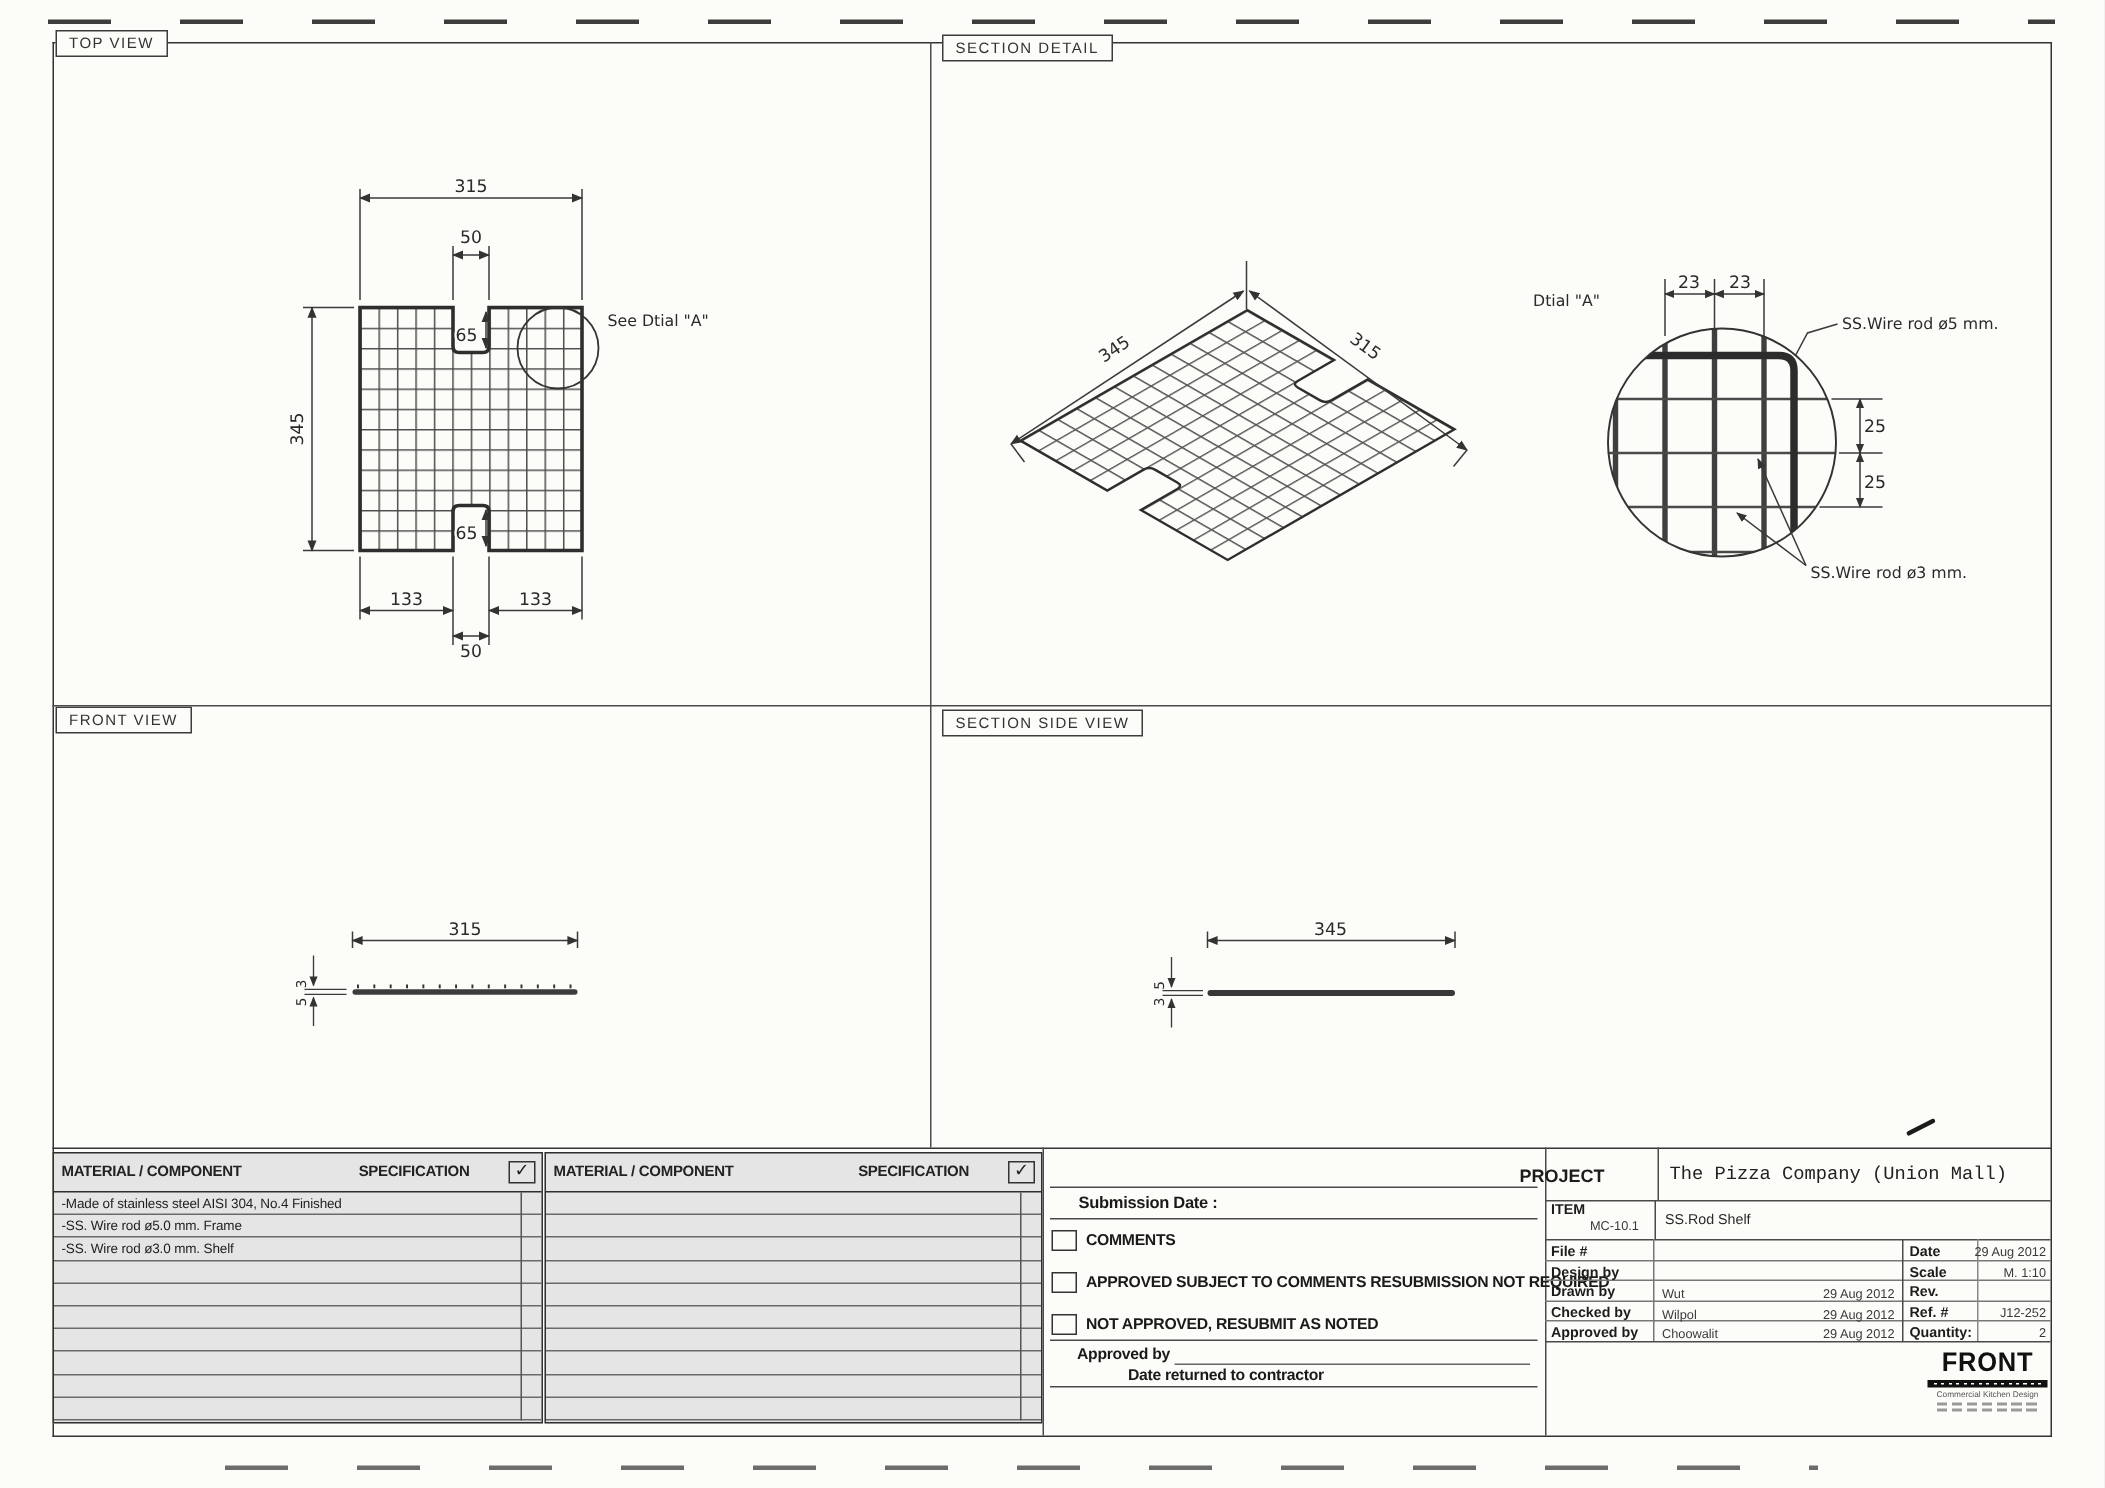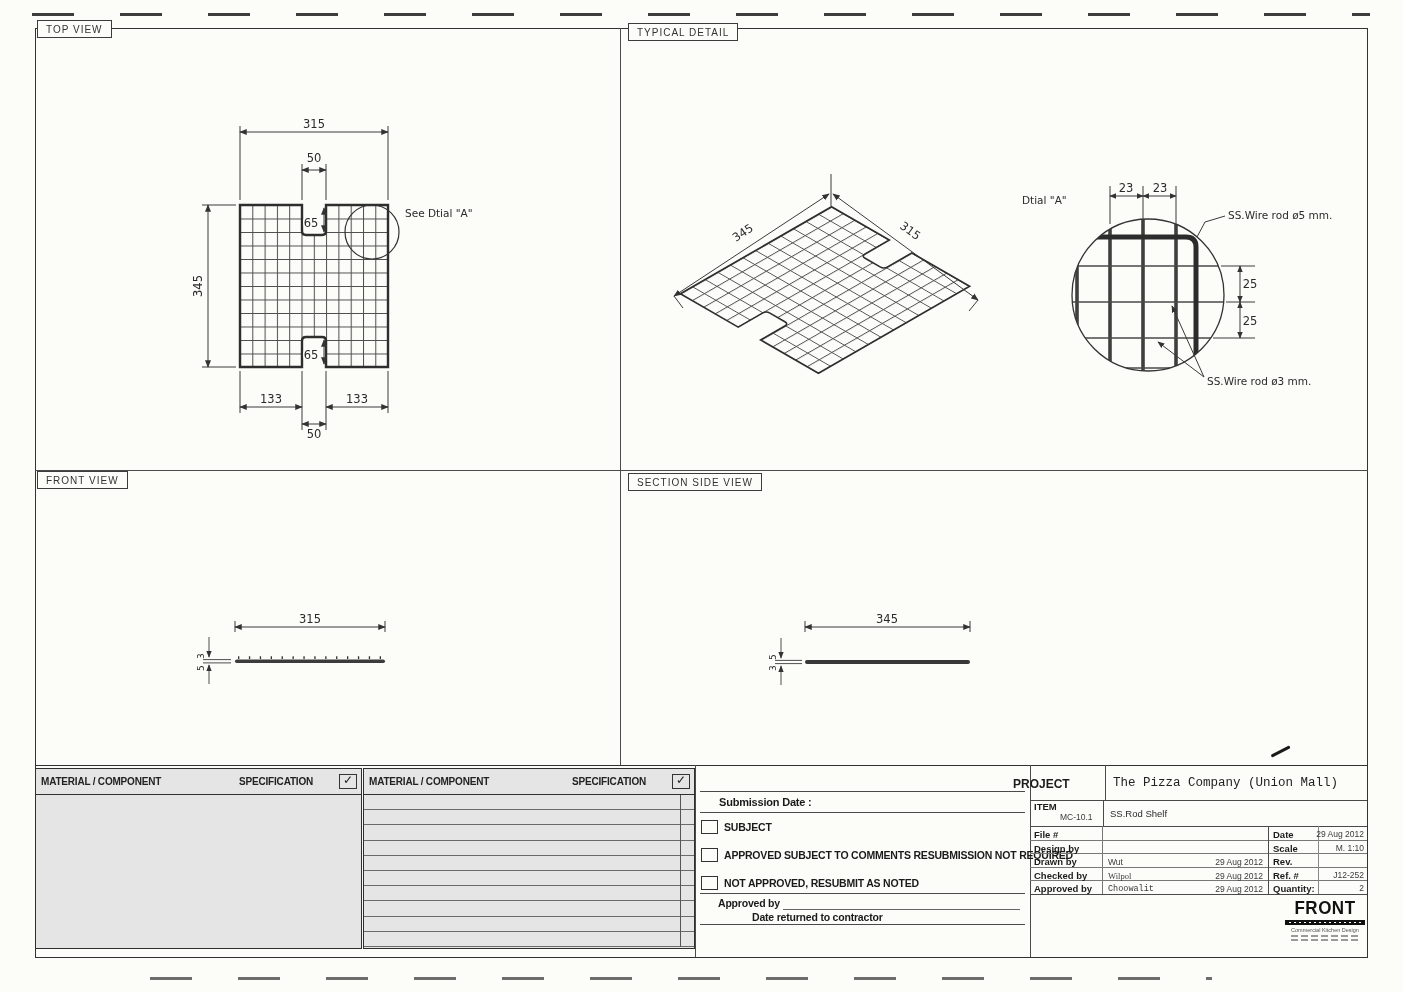--- a/index.html
+++ b/index.html
@@ -59,21 +59,21 @@
     <div class="vline thick" style="left:35px;top:28px;height:930px;"></div>
     <div class="vline thick" style="left:1367px;top:28px;height:930px;"></div>
     <div class="vline" style="left:620px;top:28px;height:737px;"></div>
     <div class="hline" style="left:35px;top:470px;width:1333px;"></div>
     <div class="hline thick" style="left:35px;top:765px;width:1333px;"></div>
     <div class="vline" style="left:695px;top:765px;height:192px;"></div>
     <div class="vline" style="left:1030px;top:765px;height:192px;"></div>
   </div>
 
   <div class="viewlabel" style="left:37px;top:20px;">TOP VIEW</div>
-  <div class="viewlabel" style="left:628px;top:23px;">TYPICAL DETAIL</div>
+  <div class="viewlabel" style="left:628px;top:23px;">SECTION DETAIL</div>
   <div class="viewlabel" style="left:37px;top:471px;">FRONT VIEW</div>
   <div class="viewlabel" style="left:628px;top:473px;">SECTION SIDE VIEW</div>
 
   <svg style="left:35px;top:28px;" width="585" height="442">
     <defs>
       <marker id="ar1" viewBox="0 0 10 10" refX="9" refY="5" markerWidth="7.5" markerHeight="7.5" orient="auto-start-reverse">
         <path d="M0,1 L10,5 L0,9 z" fill="#333"></path>
       </marker>
       <pattern id="gridA" width="12.3" height="13.5" patternUnits="userSpaceOnUse" patternTransform="translate(205,177)">
         <path d="M0,0.5 H12.3 M0.5,0 V13.5" stroke="#4d4d4d" stroke-width="1" fill="none"></path>
@@ -250,20 +250,33 @@
     <text x="153" y="190" font-size="9" text-anchor="middle" transform="rotate(-90 153 187)">5</text>
     <text x="153" y="201" font-size="9" text-anchor="middle" transform="rotate(-90 153 198)">3</text>
   </svg>
 
   <div class="mtable" style="left:35px;top:768px;width:325px;height:179px;">
     <div class="mhead">
       <span class="h1">MATERIAL / COMPONENT</span>
       <span class="h2">SPECIFICATION</span>
       <span class="cbx">✓</span>
     </div>
+    <div class="mbody">
+      <div class="mrow">-Made of stainless steel AISI 304, No.4 Finished</div>
+      <div class="mrow">-SS. Wire rod ø5.0 mm. Frame</div>
+      <div class="mrow">-SS. Wire rod ø3.0 mm. Shelf</div>
+      <div class="mrow"></div>
+      <div class="mrow"></div>
+      <div class="mrow"></div>
+      <div class="mrow"></div>
+      <div class="mrow"></div>
+      <div class="mrow"></div>
+      <div class="mrow"></div>
+      <div class="speccol"></div>
+    </div>
   </div>
 
   <div class="mtable" style="left:363px;top:768px;width:330px;height:179px;">
     <div class="mhead">
       <span class="h1">MATERIAL / COMPONENT</span>
       <span class="h2">SPECIFICATION</span>
       <span class="cbx">✓</span>
     </div>
     <div class="mbody">
       <div class="mrow"></div>
@@ -279,21 +292,21 @@
       <div class="speccol"></div>
     </div>
   </div>
 
   <div>
     <div class="hline" style="left:700px;top:791px;width:325px;"></div>
     <div class="sub-label" style="left:719px;top:796px;font-size:11px;">Submission Date :</div>
     <div class="hline" style="left:700px;top:812px;width:325px;"></div>
 
     <div class="sub-cb" style="left:701px;top:820px;"></div>
-    <div class="sub-label" style="left:724px;top:821px;">SUBJECT</div>
+    <div class="sub-label" style="left:724px;top:821px;">COMMENTS</div>
 
     <div class="sub-cb" style="left:701px;top:848px;"></div>
     <div class="sub-label" style="left:724px;top:849px;">APPROVED SUBJECT TO COMMENTS RESUBMISSION NOT REQUIRED</div>
 
     <div class="sub-cb" style="left:701px;top:876px;"></div>
     <div class="sub-label" style="left:724px;top:877px;">NOT APPROVED, RESUBMIT AS NOTED</div>
 
     <div class="hline" style="left:700px;top:893px;width:325px;"></div>
     <div class="sub-label" style="left:718px;top:897px;">Approved by</div>
     <div class="hline" style="left:783px;top:909px;width:237px;background:#666;"></div>
@@ -323,22 +336,22 @@
     <div class="tb-val" style="left:1060px;top:812px;">MC-10.1</div>
     <div class="tb-val" style="left:1110px;top:808px;font-size:9.5px;color:#2a2a2a;">SS.Rod Shelf</div>
 
     <div class="tb-label" style="left:1034px;top:829px;">File #</div>
     <div class="tb-label" style="left:1034px;top:842.5px;">Design by</div>
     <div class="tb-label" style="left:1034px;top:856px;">Drawn by</div>
     <div class="tb-label" style="left:1034px;top:869.5px;">Checked by</div>
     <div class="tb-label" style="left:1034px;top:883px;">Approved by</div>
 
     <div class="tb-val" style="left:1108px;top:857px;">Wut</div>
-    <div class="tb-val" style="left:1108px;top:870.5px;font-family:Liberation Serif, serif;">Wilpol</div>
-    <div class="tb-val" style="left:1108px;top:884px;font-family:Liberation Mono, monospace;">Choowalit</div>
+    <div class="tb-val" style="left:1108px;top:870.5px;">Wilpol</div>
+    <div class="tb-val" style="left:1108px;top:884px;">Choowalit</div>
 
     <div class="tb-val" style="left:1185px;top:857px;width:78px;text-align:right;">29 Aug 2012</div>
     <div class="tb-val" style="left:1185px;top:870.5px;width:78px;text-align:right;">29 Aug 2012</div>
     <div class="tb-val" style="left:1185px;top:884px;width:78px;text-align:right;">29 Aug 2012</div>
 
     <div class="tb-label" style="left:1273px;top:829px;">Date</div>
     <div class="tb-label" style="left:1273px;top:842.5px;">Scale</div>
     <div class="tb-label" style="left:1273px;top:856px;">Rev.</div>
     <div class="tb-label" style="left:1273px;top:869.5px;">Ref. #</div>
     <div class="tb-label" style="left:1273px;top:883px;">Quantity:</div>

